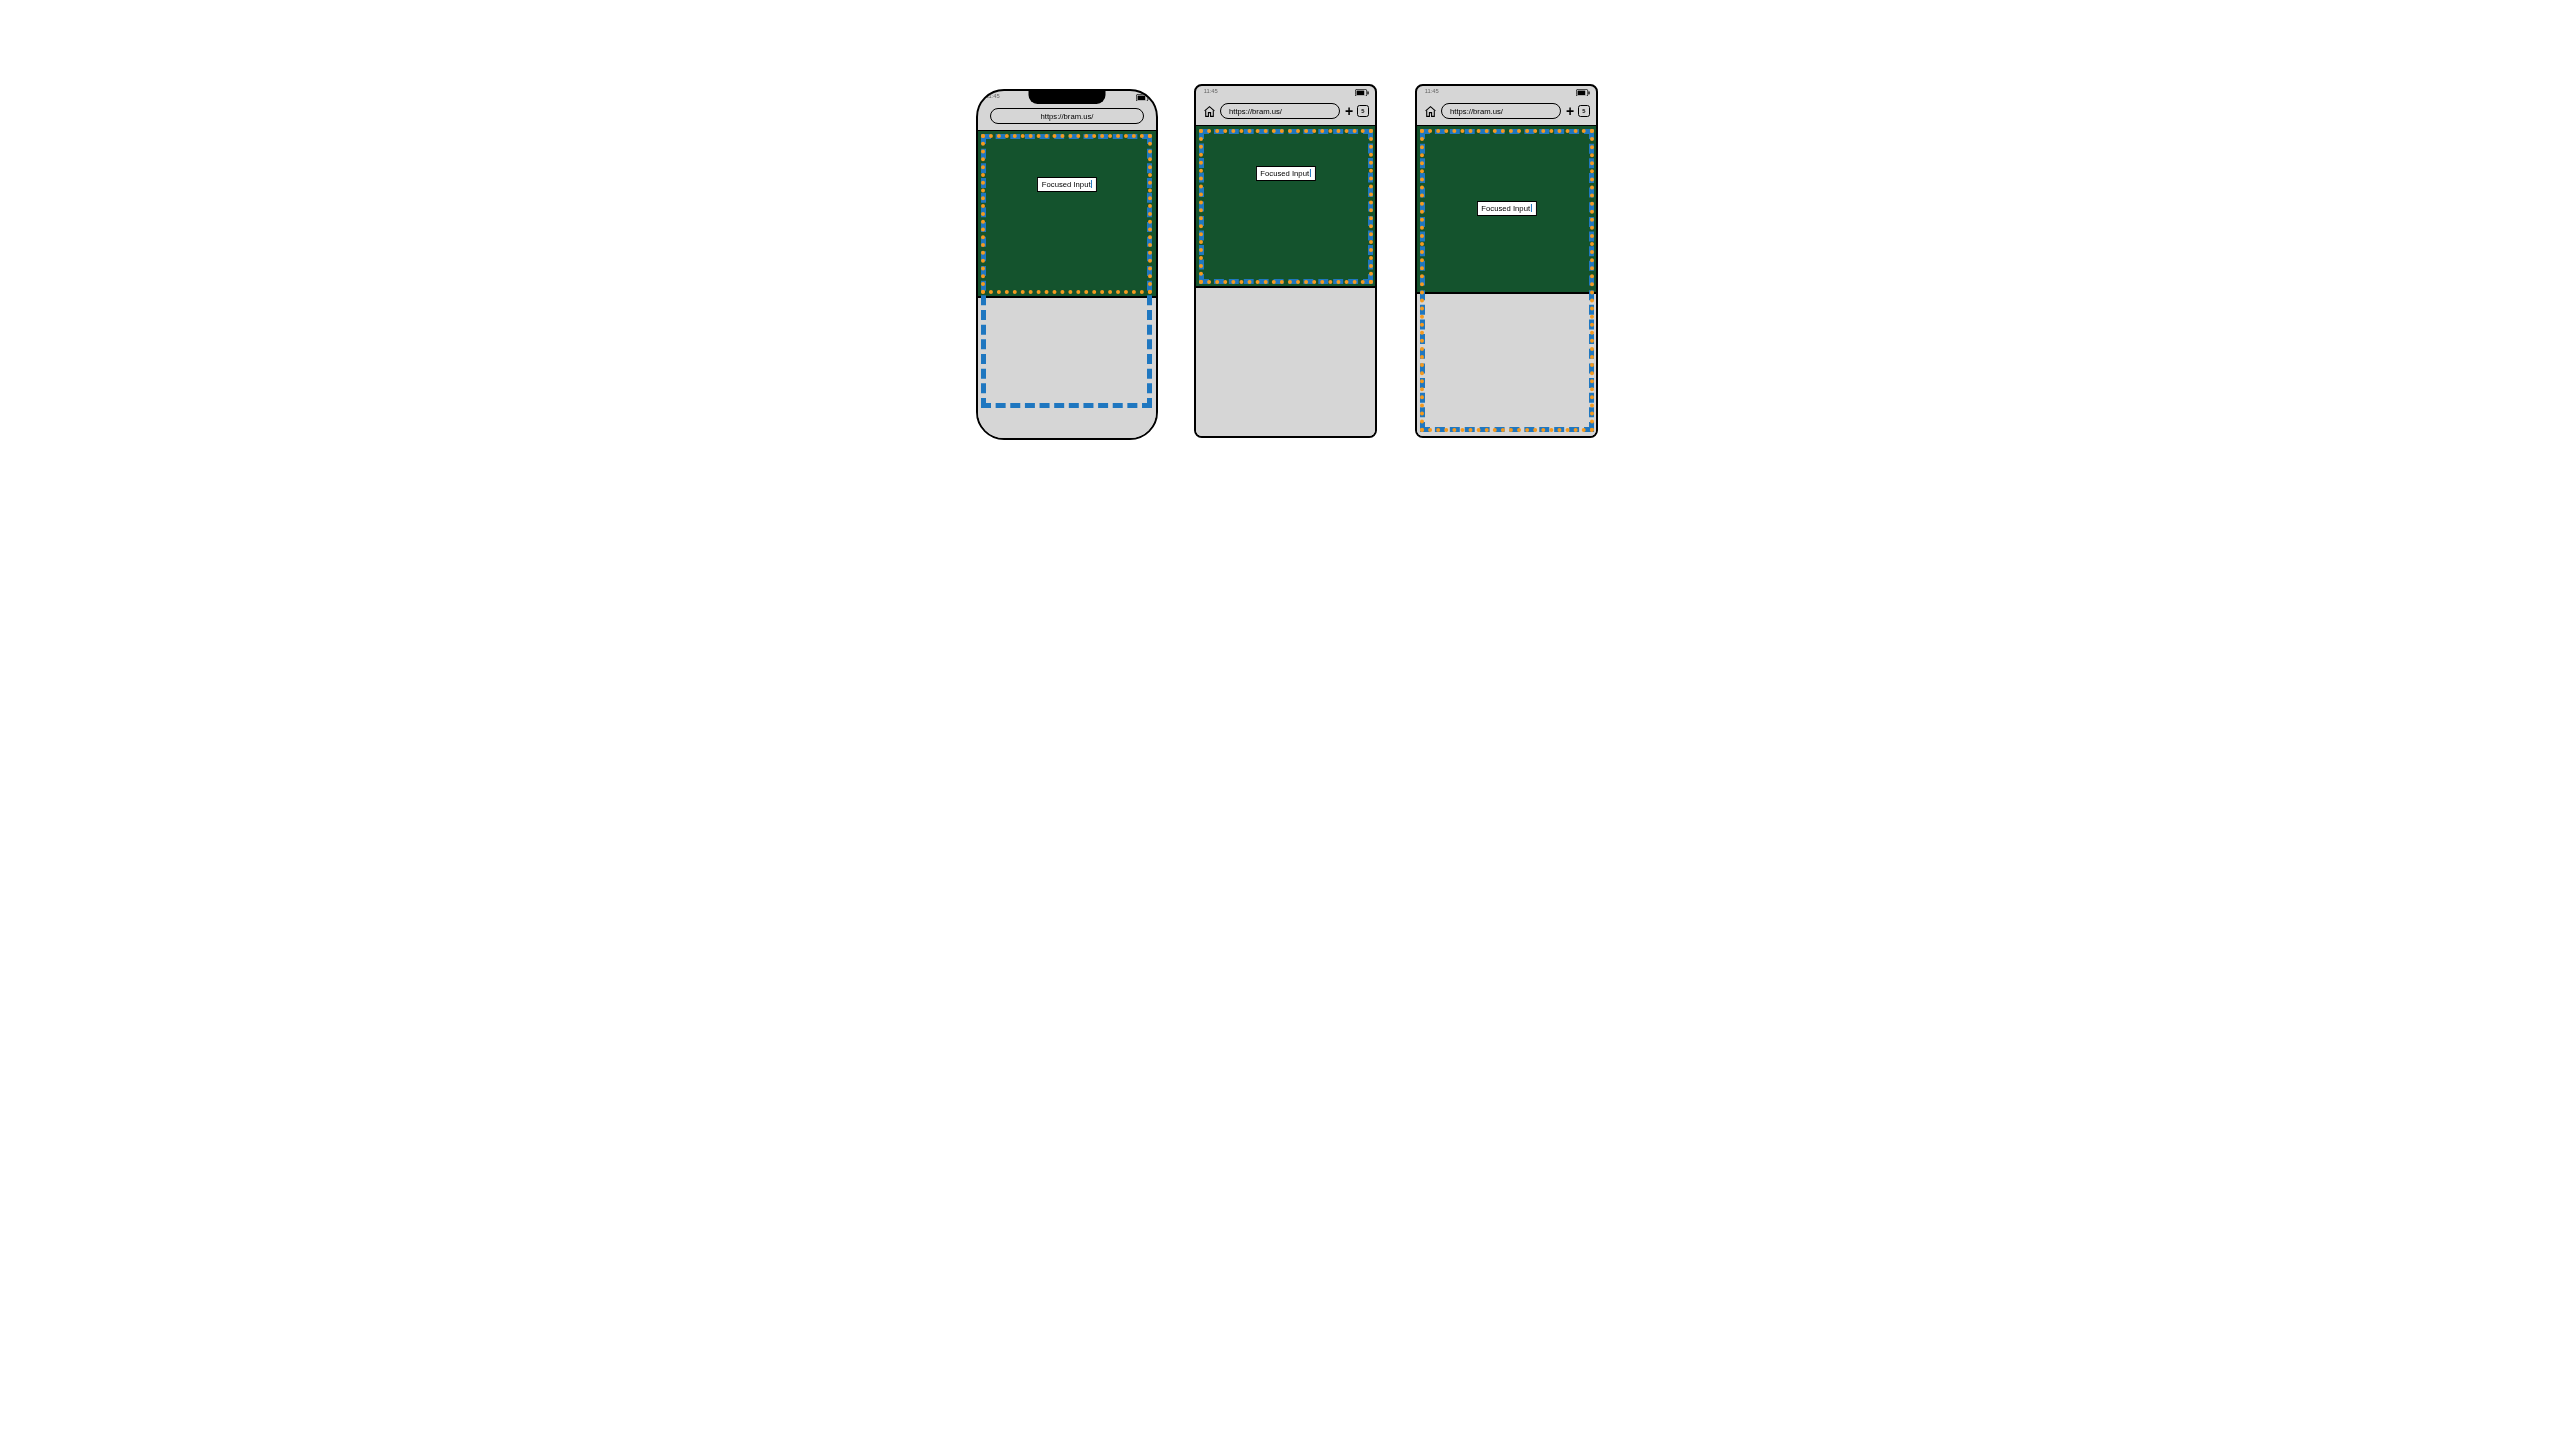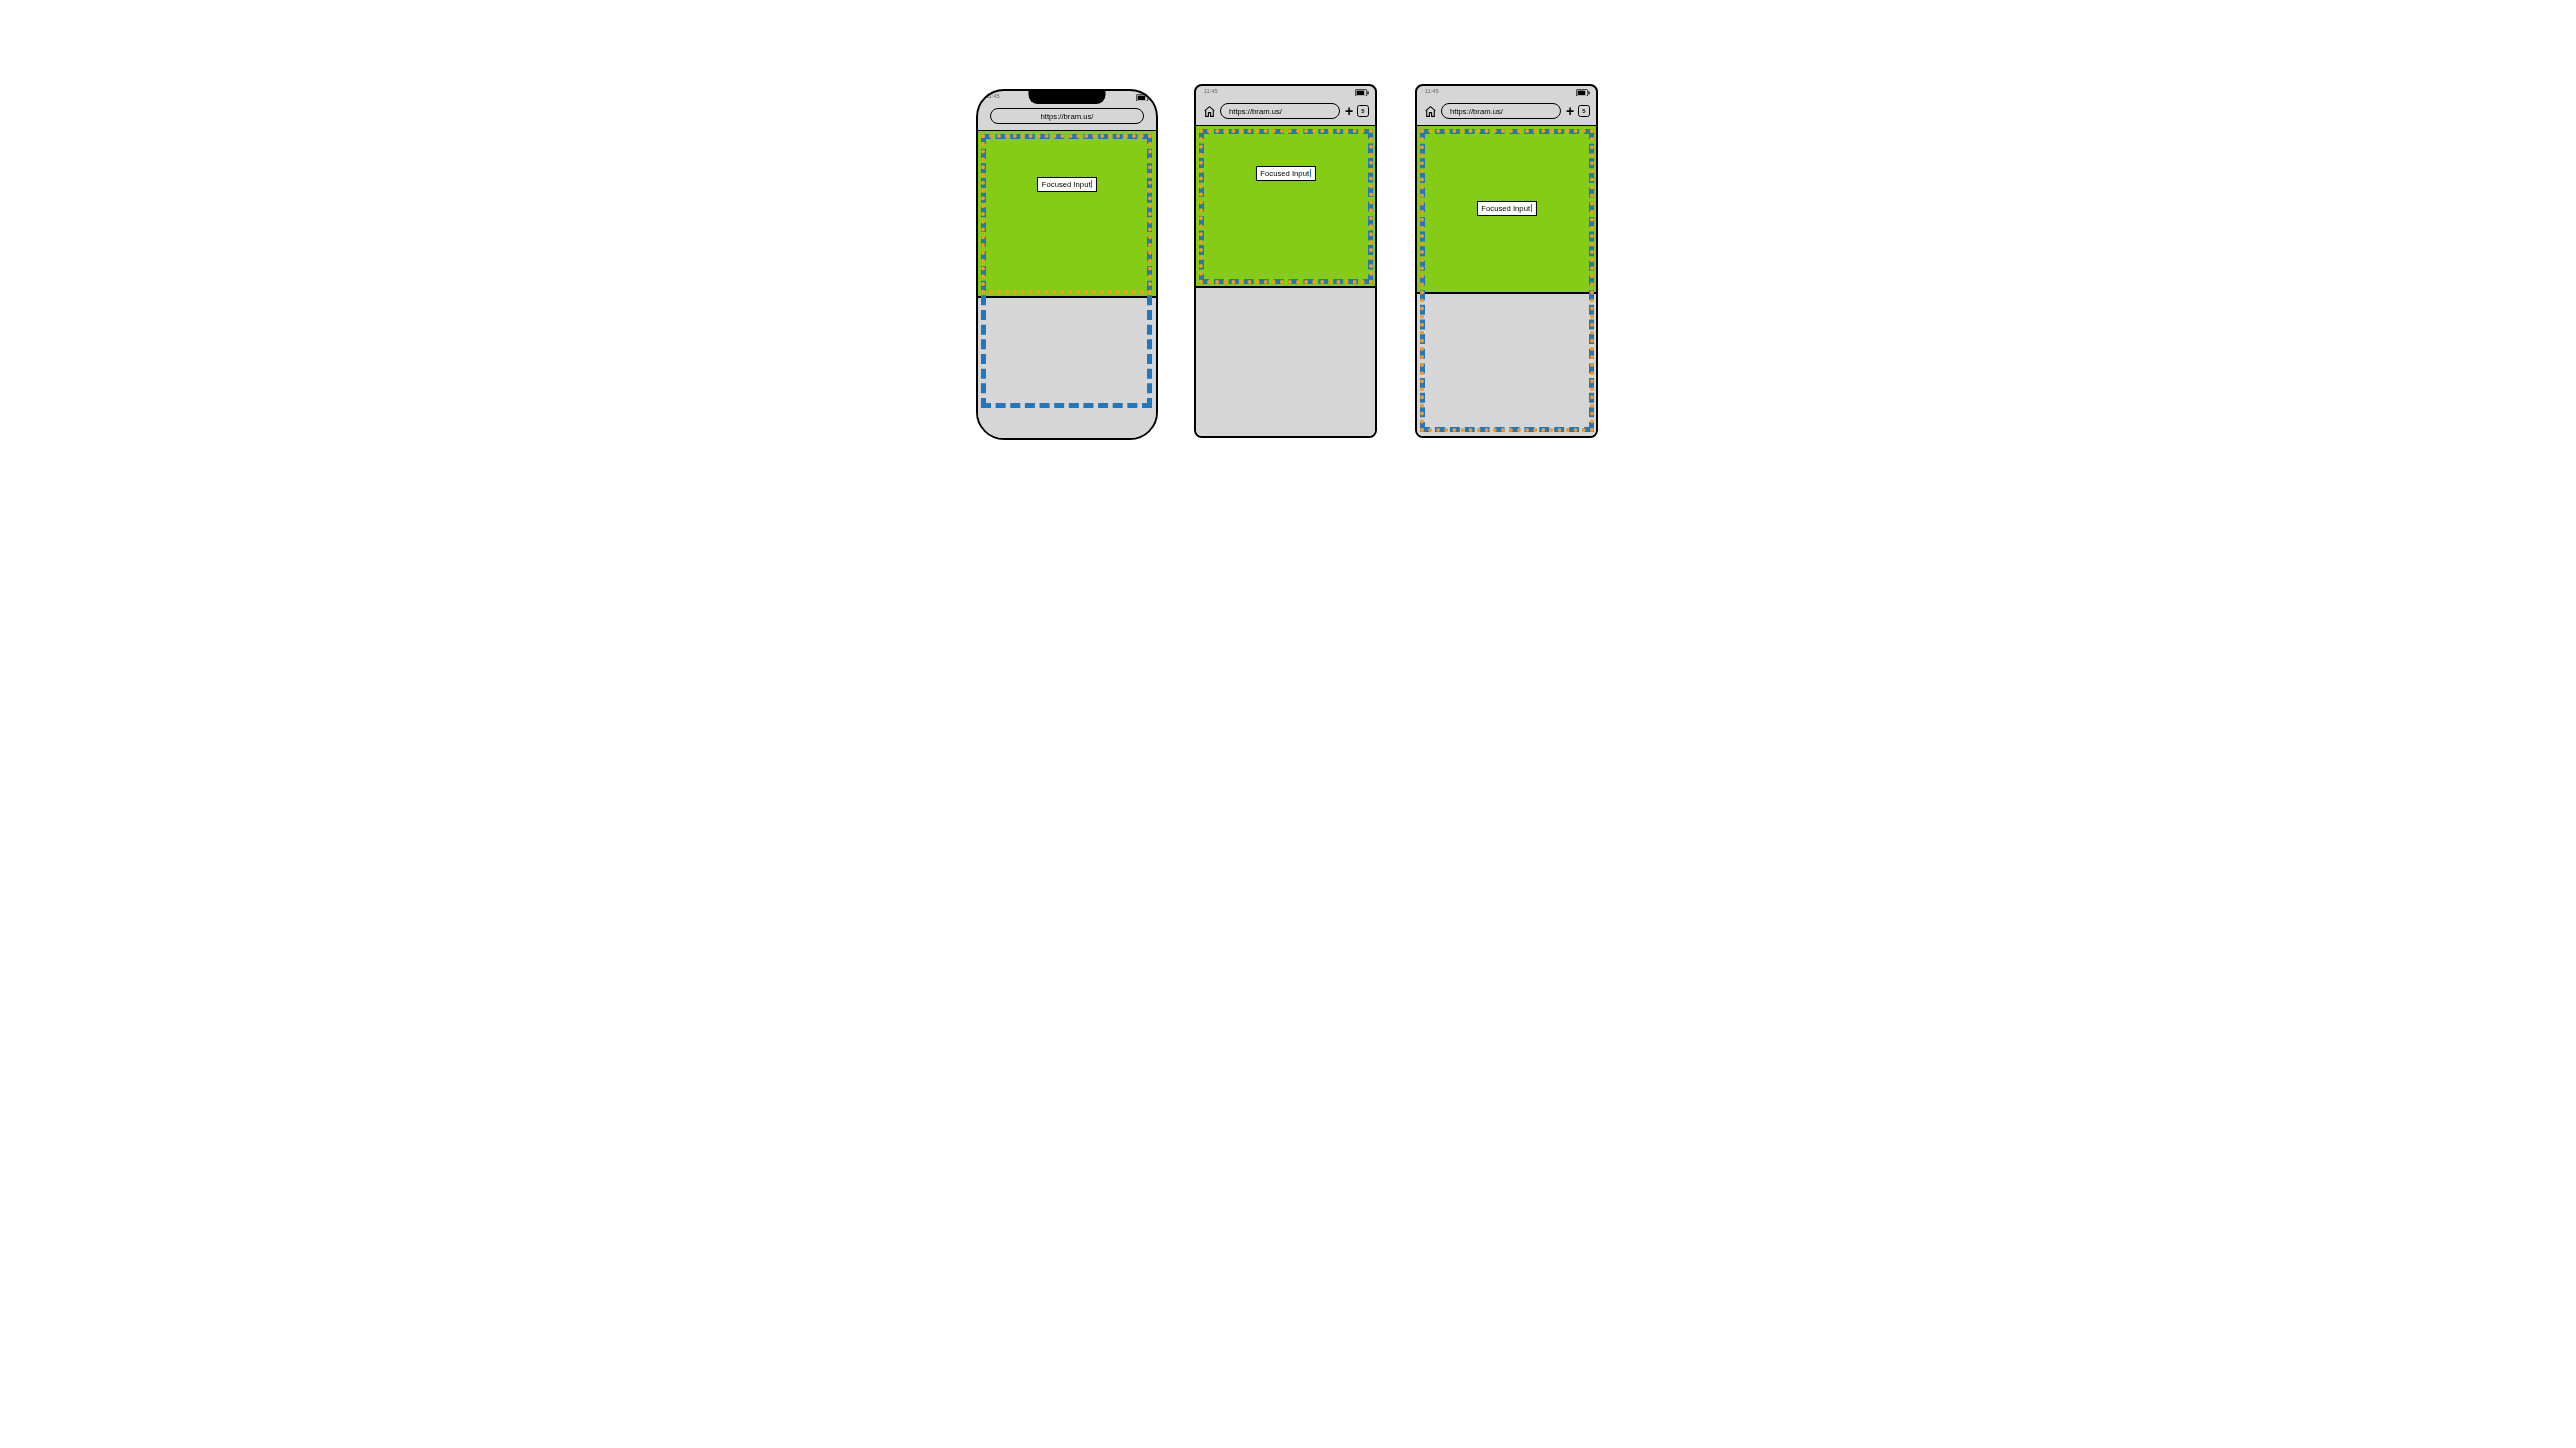--- a/index.html
+++ b/index.html
@@ -137,21 +137,21 @@
   
   .orange-outline {
     position: absolute;
     border: 4.5px dotted #f59a1f;
     pointer-events: none;
   }
 
   
   .content {
     position: relative;
-    background: #84cc16;
+    background: #14532d;
     width: 100%;
     padding-left: 12px;
   }
 
   
   .kbd {
     position: relative;
     background: #d6d6d6;
     width: 100%;
   }

